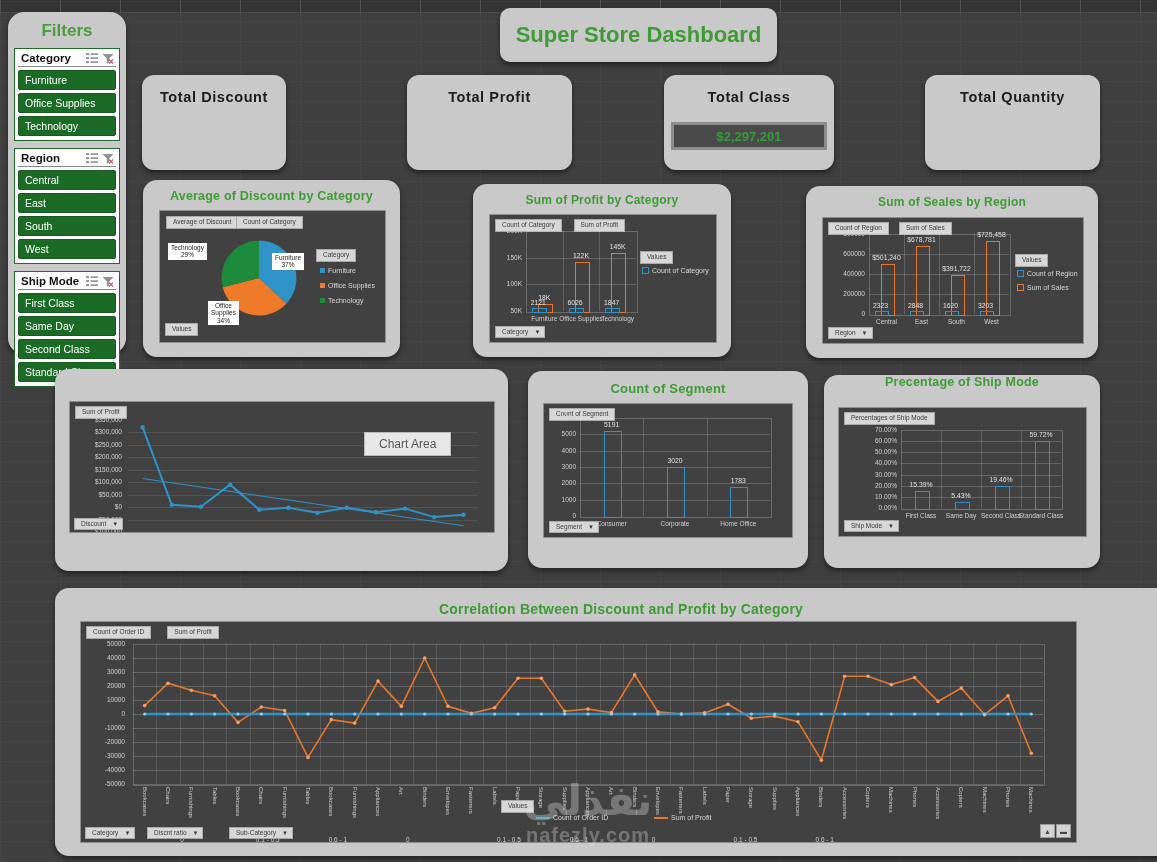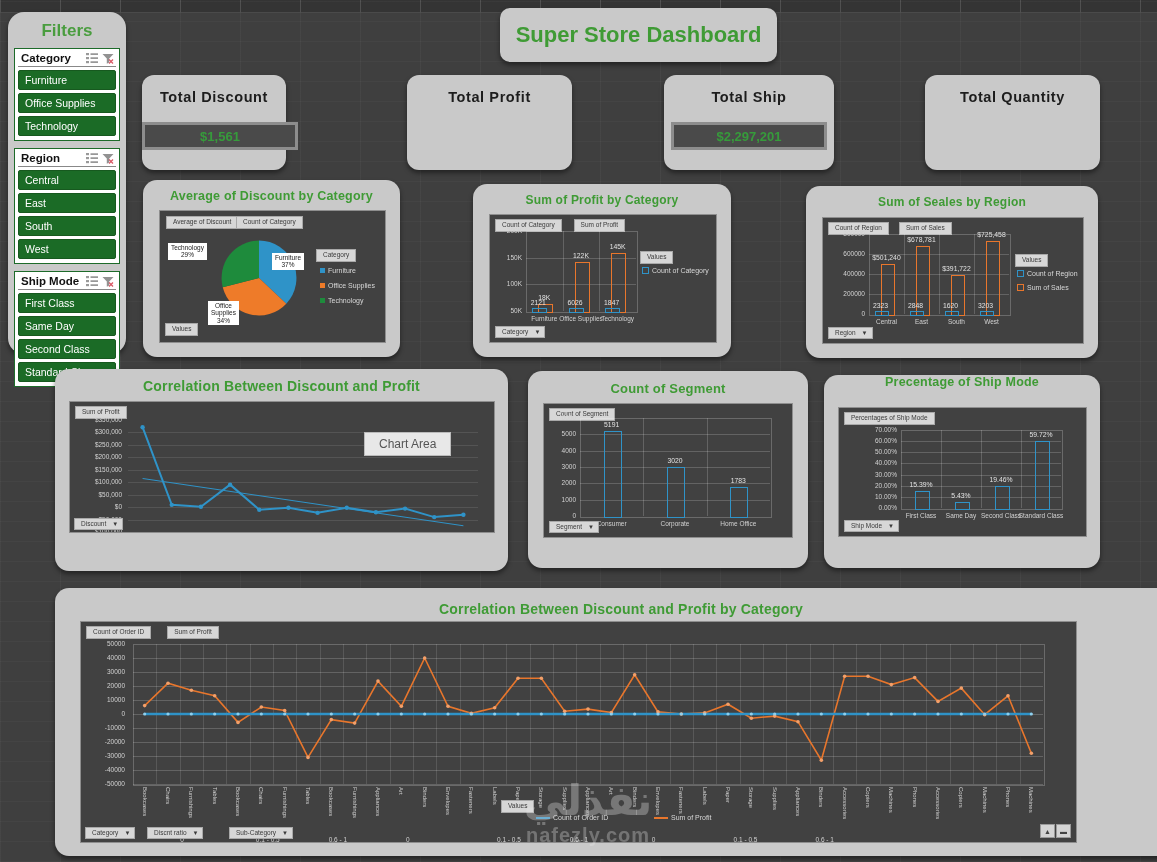--- a/index.html
+++ b/index.html
@@ -194,29 +194,26 @@
       </div>
     </div>
 </div>
 
 <div class="panel" id="dash-title">
   <span>Super Store Dashboard</span>
 </div>
 
 <div class="panel kpi" id="kpi-discount">
   <div class="cap">Total  Discount</div>
-  <div class="valbox">
-    <span class="val">$1,561</span>
-    </div>
 </div>
 <div class="panel kpi" id="kpi-profit">
   <div class="cap">Total  Profit</div>
 </div>
 <div class="panel kpi" id="kpi-sales">
-  <div class="cap">Total  Ship</div>
+  <div class="cap">Total  Class</div>
   <div class="valbox">
     <span class="val">$2,297,201</span>
     </div>
 </div>
 <div class="panel kpi" id="kpi-quantity">
   <div class="cap">Total  Quantity</div>
 </div>
 
 <div class="panel" id="p-pie">
   <div class="panel-title" style="font-size:12.5px;margin-top:9px;">Average of Discount by Category</div>
@@ -340,21 +337,20 @@
         <span>Count of Region</span>
       </div>
       <div class="legend-item" style="left: 194px; top: 66px; width: 70px; white-space: normal;">
         <span class="sw" style="border: 1px solid rgb(232, 118, 44);"></span>
         <span>Sum of Sales</span>
       </div>
     </div>
 </div>
 
 <div class="panel" id="p-corr">
-  <div class="panel-title" style="font-size:14px;margin-top:9px;">Correlation Between Discount and Profit</div>
   <div class="chartbox" id="corr-host">
       <div class="pivot-btn" style="position: absolute; left: 5px; top: 4px;">Sum of Profit</div>
       <div class="axis-lbl" style="left: 2px; top: 14px; width: 50px; text-align: right;">$350,000</div>
       <div class="axis-lbl" style="left: 2px; top: 26.4444px; width: 50px; text-align: right;">$300,000</div>
       <div class="axis-lbl" style="left: 2px; top: 38.8889px; width: 50px; text-align: right;">$250,000</div>
       <div class="axis-lbl" style="left: 2px; top: 51.3333px; width: 50px; text-align: right;">$200,000</div>
       <div class="axis-lbl" style="left: 2px; top: 63.7778px; width: 50px; text-align: right;">$150,000</div>
       <div class="axis-lbl" style="left: 2px; top: 76.2222px; width: 50px; text-align: right;">$100,000</div>
       <div class="axis-lbl" style="left: 2px; top: 88.6667px; width: 50px; text-align: right;">$50,000</div>
       <div class="axis-lbl" style="left: 2px; top: 101.111px; width: 50px; text-align: right;">$0</div>

